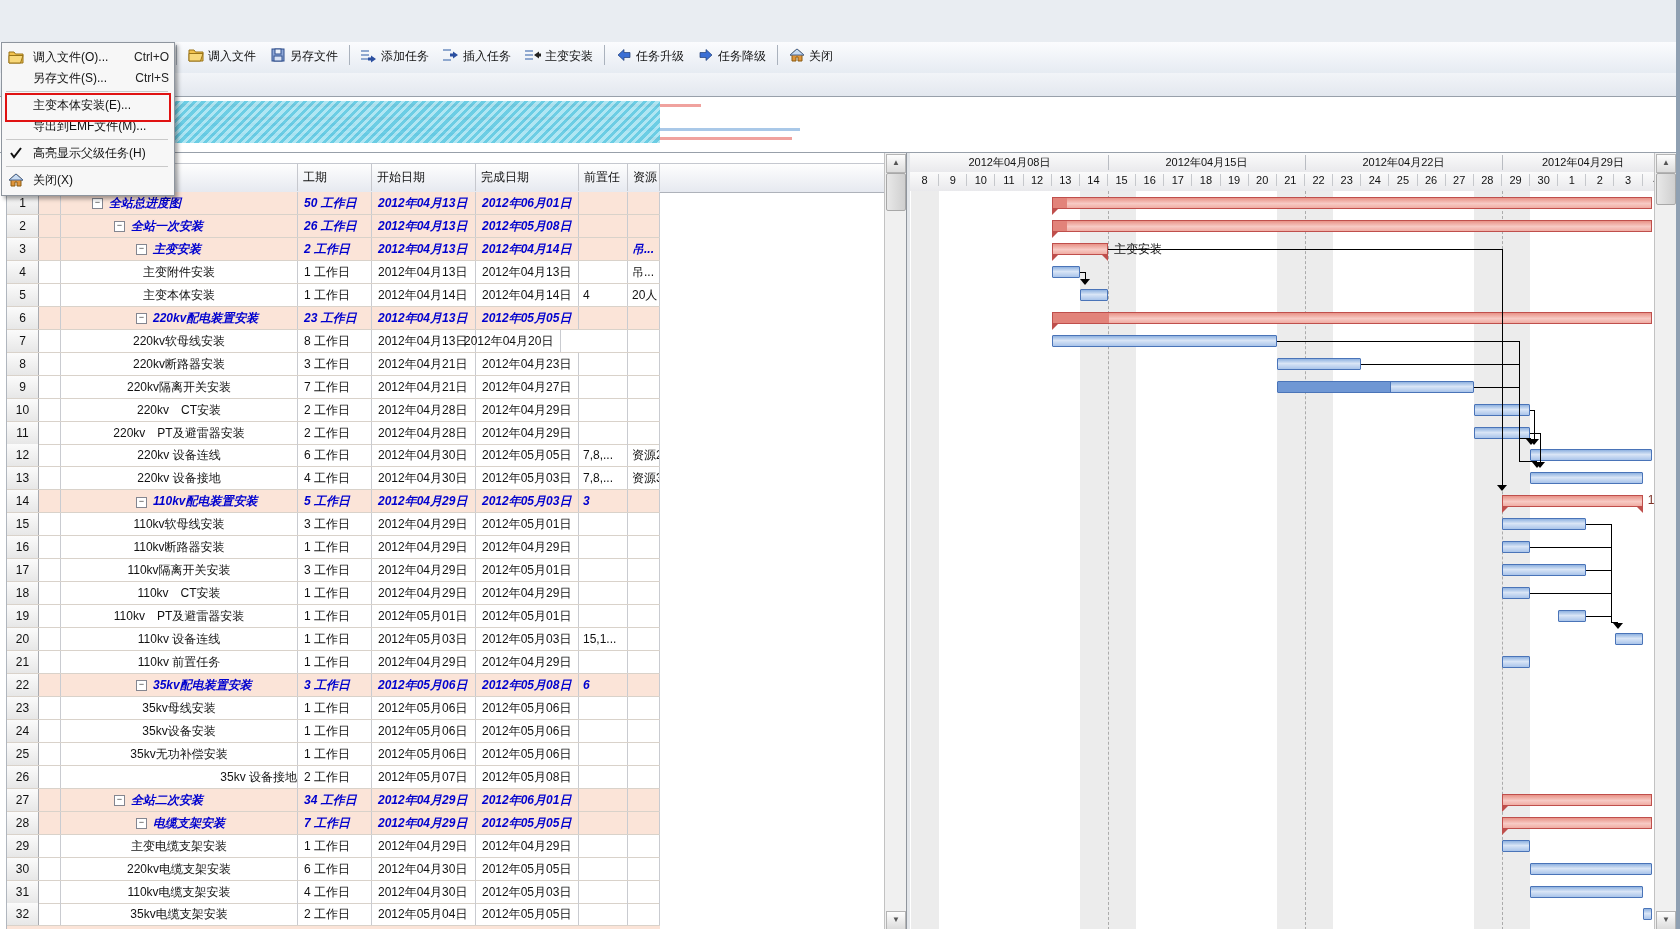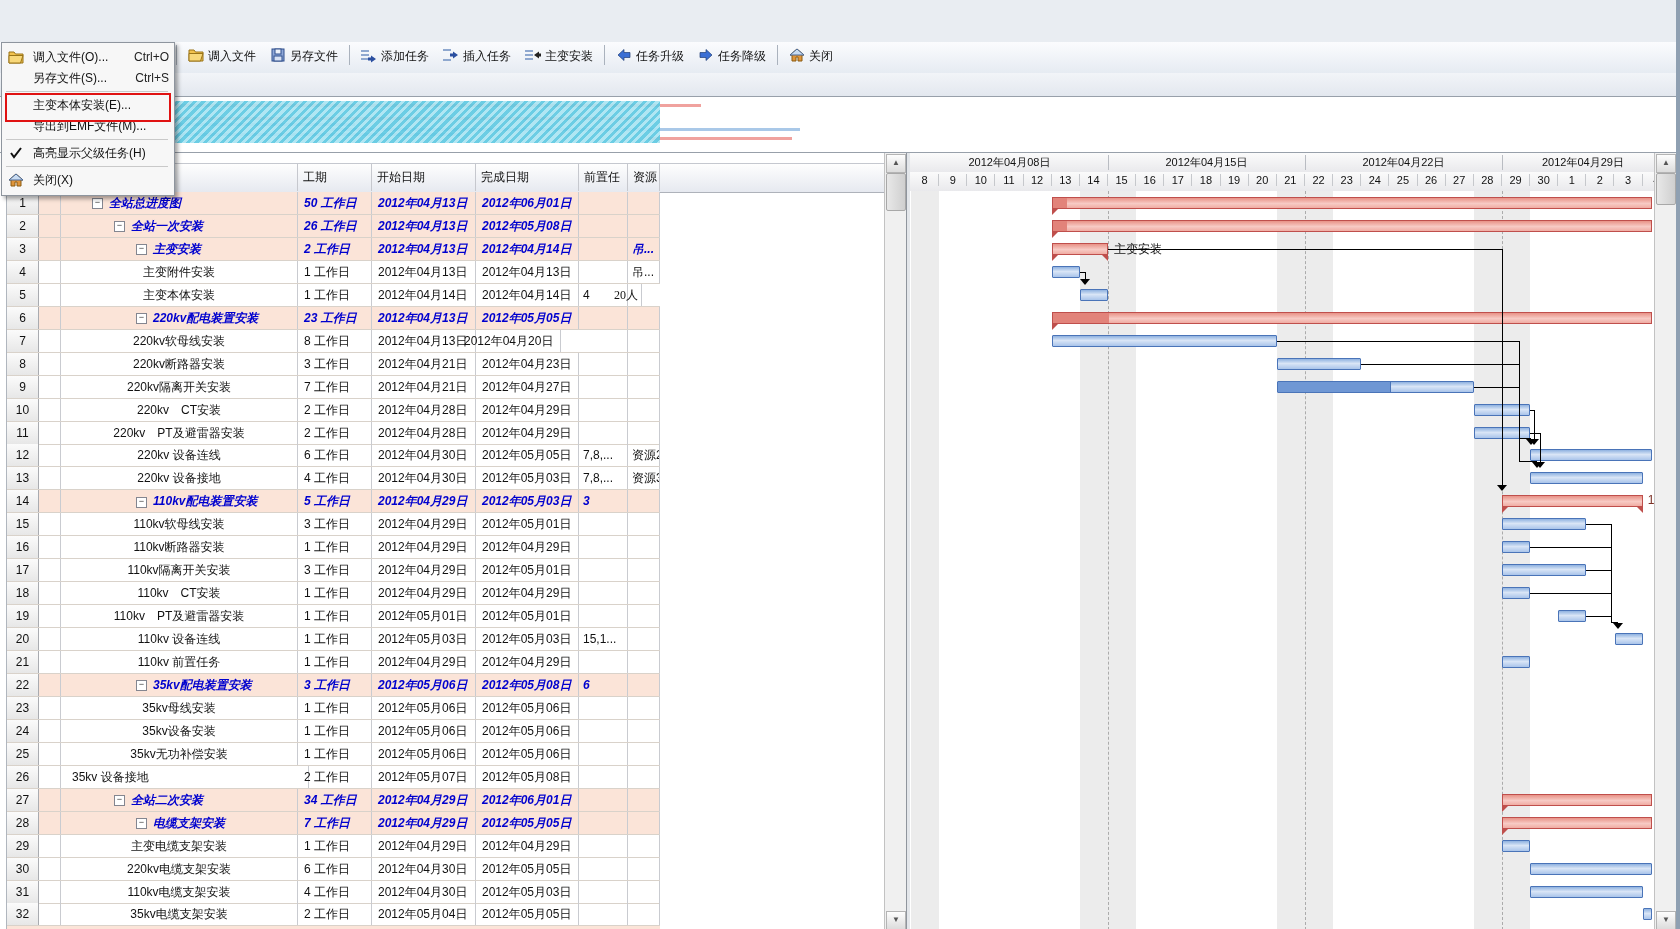--- a/index.html
+++ b/index.html
@@ -223,21 +223,21 @@
             <div class="tcell " style="left: 621px; width: 32px; padding-left: 4px;">吊...</div>
           </div>
           <div class="trow" style="top: 130.8px;">
             <div class="tcell numcell" style="left: 0px; width: 32px;">5</div>
             <div class="tcell " style="left: 32px; width: 22px;"></div>
             <div class="tcell " style="left: 54px; width: 237px; text-align: center;">主变本体安装</div>
             <div class="tcell " style="left: 291px; width: 74px; padding-left: 6px;">1 工作日</div>
             <div class="tcell " style="left: 365px; width: 104px; padding-left: 6px;">2012年04月14日</div>
             <div class="tcell " style="left: 469px; width: 103px; padding-left: 6px;">2012年04月14日</div>
             <div class="tcell " style="left: 572px; width: 49px; padding-left: 4px;">4</div>
-            <div class="tcell " style="left: 603px; width: 32px; padding-left: 4px; font-family: Liberation Serif, serif;">20人</div>
+            <div class="tcell " style="left: 621px; width: 32px; padding-left: 4px;">20人</div>
           </div>
           <div class="trow parent" style="top: 153.75px;">
             <div class="tcell numcell" style="left: 0px; width: 32px;">6</div>
             <div class="tcell " style="left: 32px; width: 22px;"></div>
             <div class="tcell " style="left: 54px; width: 237px;"><span style="padding-left:75px;"><span class="boxminus">−</span><span class="pname">220kv配电装置安装</span></span></div>
             <div class="tcell  pblue" style="left: 291px; width: 74px; padding-left: 6px;">23  工作日</div>
             <div class="tcell  pblue" style="left: 365px; width: 104px; padding-left: 6px;">2012年04月13日</div>
             <div class="tcell  pblue" style="left: 469px; width: 103px; padding-left: 6px;">2012年05月05日</div>
             <div class="tcell  pblue" style="left: 572px; width: 49px; padding-left: 4px;"></div>
             <div class="tcell  pblue" style="left: 621px; width: 32px; padding-left: 4px;"></div>
@@ -428,21 +428,21 @@
             <div class="tcell " style="left: 54px; width: 237px; text-align: center;">35kv无功补偿安装</div>
             <div class="tcell " style="left: 291px; width: 74px; padding-left: 6px;">1 工作日</div>
             <div class="tcell " style="left: 365px; width: 104px; padding-left: 6px;">2012年05月06日</div>
             <div class="tcell " style="left: 469px; width: 103px; padding-left: 6px;">2012年05月06日</div>
             <div class="tcell " style="left: 572px; width: 49px; padding-left: 4px;"></div>
             <div class="tcell " style="left: 621px; width: 32px; padding-left: 4px;"></div>
           </div>
           <div class="trow" style="top: 612.75px;">
             <div class="tcell numcell" style="left: 0px; width: 32px;">26</div>
             <div class="tcell " style="left: 32px; width: 22px;"></div>
-            <div class="tcell " style="left: 65px; width: 237px; text-align: left;">35kv 设备接地</div>
+            <div class="tcell " style="left: 54px; width: 237px; text-align: right;">35kv 设备接地</div>
             <div class="tcell " style="left: 291px; width: 74px; padding-left: 6px;">2 工作日</div>
             <div class="tcell " style="left: 365px; width: 104px; padding-left: 6px;">2012年05月07日</div>
             <div class="tcell " style="left: 469px; width: 103px; padding-left: 6px;">2012年05月08日</div>
             <div class="tcell " style="left: 572px; width: 49px; padding-left: 4px;"></div>
             <div class="tcell " style="left: 621px; width: 32px; padding-left: 4px;"></div>
           </div>
           <div class="trow parent" style="top: 635.7px;">
             <div class="tcell numcell" style="left: 0px; width: 32px;">27</div>
             <div class="tcell " style="left: 32px; width: 22px;"></div>
             <div class="tcell " style="left: 54px; width: 237px;"><span style="padding-left:53px;"><span class="boxminus">−</span><span class="pname">全站二次安装</span></span></div>

